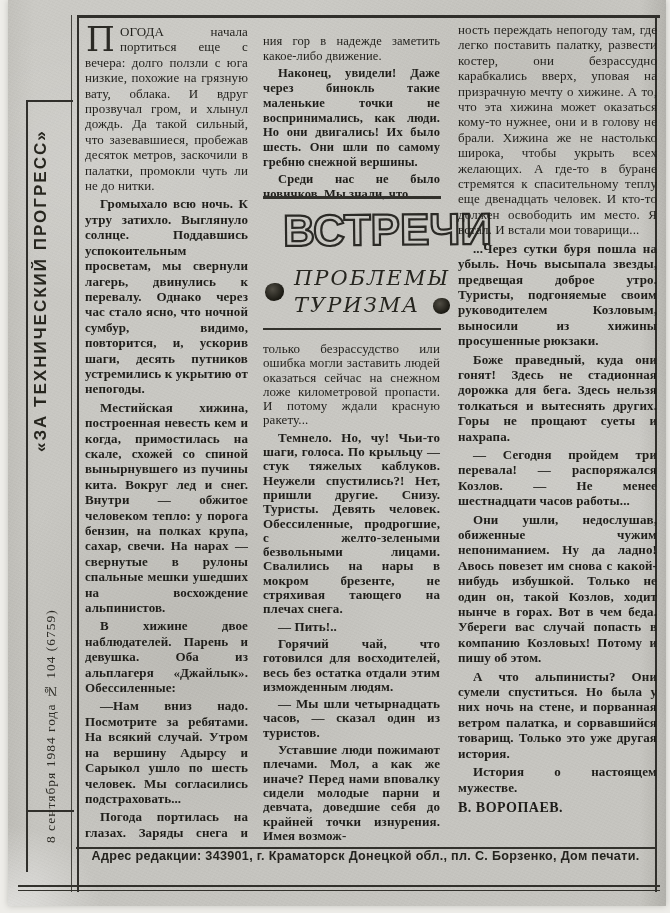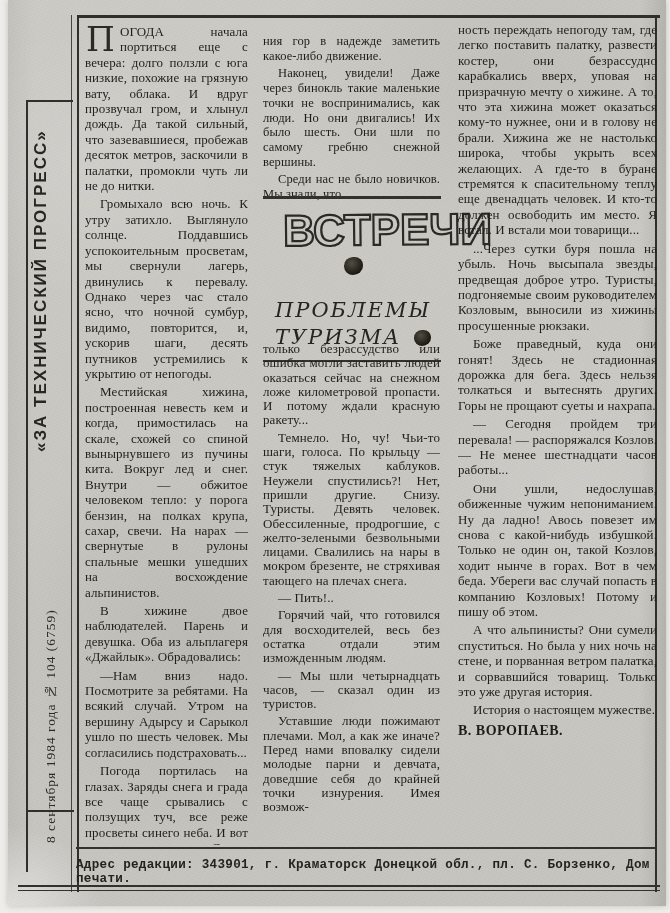--- a/index.html
+++ b/index.html
@@ -52,21 +52,21 @@
     font-family:"Liberation Serif", serif;
     font-size:13.5px;letter-spacing:1px;color:#2c2b25;
   }
   
   .col{
     position:absolute;text-align:justify;color:#1f1e1a;
     font-size:13px;line-height:15.4px;letter-spacing:0.1px;
     overflow:hidden;
   }
   .col p{margin:0 0 0 0;text-indent:15px;padding:0;}
-  .col p + p{margin-top:3px;}
+  .col p + p{margin-top:3px;font-weight:bold;}
   .col p.lead{text-indent:0;}
   .col1{left:85px;top:24px;width:163px;height:821px;}
   .col2-top{left:263px;top:34px;width:177px;height:174px;font-size:12.5px;line-height:14.7px;}
   .col2-bottom{left:263px;top:342px;width:177px;height:504px;line-height:14.3px;}
   .col3{left:458px;top:22px;width:199px;height:824px;}
   .dropcap{
     float:left;font-family:"DejaVu Serif", serif;
     font-size:33px;line-height:28px;margin:2px 5px 0 1px;color:#2b2a25;
   }
   .signature{
@@ -80,37 +80,37 @@
   .feature-title{
     margin:10px 0 4px 20px;
     font-family:"Liberation Sans", sans-serif;font-weight:700;
     font-size:44px;line-height:1;white-space:nowrap;
     color:transparent;-webkit-text-stroke:2.2px #2b2a26;
     transform:rotate(-0.6deg);transform-origin:left center;
   }
   @supports not (-webkit-text-stroke: 1px #000) {
     .feature-title{color:#2b2a26;}
   }
-  .feature-sub{display:flex;align-items:center;gap:22px;margin:4px 0 9px 2px;flex-direction:column;}
+  .feature-sub{display:flex;align-items:center;gap:10px;margin:12px 0 9px 2px;}
   .bullet{
     display:inline-block;width:19px;height:18px;flex:0 0 auto;
     border-radius:50% 46% 54% 50%;
     background:radial-gradient(circle at 40% 35%, #504d44, #16150f 75%);
   }
   .bullet-inline{width:17px;height:16px;vertical-align:middle;margin-left:13px;}
   .sub-lines{
     font-style:italic;font-family:"DejaVu Serif", serif;
     font-size:21px;line-height:27px;letter-spacing:2px;color:#26251f;
   }
   
   .footer-box{
     position:absolute;left:76px;top:847px;width:579px;height:37px;
     border-top:2px solid #32312c;
-    display:flex;align-items:flex-end;justify-content:center;
-    font-family:Liberation Mono, monospace;font-weight:bold;
+    display:flex;align-items:flex-start;justify-content:center;
+    font-family:Liberation Sans, sans-serif;font-weight:bold;
     font-size:12.6px;letter-spacing:0.3px;color:#24231e;
   }
   .footer-double{
     position:absolute;left:18px;top:885px;width:642px;height:6px;
     border-top:2px solid #32312c;border-bottom:1.5px solid #32312c;
     box-sizing:border-box;
   }
 </style>
 </head>
 <body>
@@ -126,21 +126,21 @@
   <div class="rule rule-side-left"></div>
   <div class="rule rule-side-top"></div>
   <div class="rule rule-side-tick"></div>
   <div class="v-text masthead">«ЗА ТЕХНИЧЕСКИЙ ПРОГРЕСС»</div>
   <div class="v-text issue">8 сентября 1984 года № 104 (6759)</div>
 
   <div class="col col1">
     <p class="lead"><span class="dropcap">П</span><span>ОГОДА начала портиться еще с вечера: долго ползли с юга низкие, похожие на грязную вату, облака. И вдруг прозвучал гром, и хлынул дождь. Да такой сильный, что зазевавшиеся, пробежав десяток метров, заскочили в палатки, промокли чуть ли не до нитки.</span></p>
     <p>Громыхало всю ночь. К утру затихло. Выглянуло солнце. Поддавшись успокоительным просветам, мы свернули лагерь, двинулись к перевалу. Однако через час стало ясно, что ночной сумбур, видимо, повторится, и, ускорив шаги, десять путников устремились к укрытию от непогоды.</p>
     <p>Местийская хижина, построенная невесть кем и когда, примостилась на скале, схожей со спиной вынырнувшего из пучины кита. Вокруг лед и снег. Внутри — обжитое человеком тепло: у порога бензин, на полках крупа, сахар, свечи. На нарах — свернутые в рулоны спальные мешки ушедших на восхождение альпинистов.</p>
-    <p>В хижине двое наблюдателей. Парень и девушка. Оба из альплагеря «Джайлык». Обрадовались:</p>
+    <p>В хижине двое наблюдателей. Парень и девушка. Оба из альплагеря «Джайлык». Обессиленные:</p>
     <p>—Нам вниз надо. Посмотрите за ребятами. На всякий случай. Утром на вершину Адырсу и Сарыкол ушло по шесть человек. Мы согласились подстраховать...</p>
     <p>Погода портилась на глазах. Заряды снега и града все чаще срывались с ползущих туч, все реже просветы синего неба. И вот стало сумеречно. Стены хижины задрожали от ураганного ветра. Сквозь маленькое исхлестанное дождем оконце всматриваемся в очерта-</p>
   </div>
 
   <div class="col col2-top">
     <p class="lead">ния гор в надежде заметить какое-либо движение.</p>
     <p>Наконец, увидели! Даже через бинокль такие маленькие точки не воспринимались, как люди. Но они двигались! Их было шесть. Они шли по самому гребню снежной вершины.</p>
     <p>Среди нас не было новичков. Мы знали, что</p>
   </div>
 

